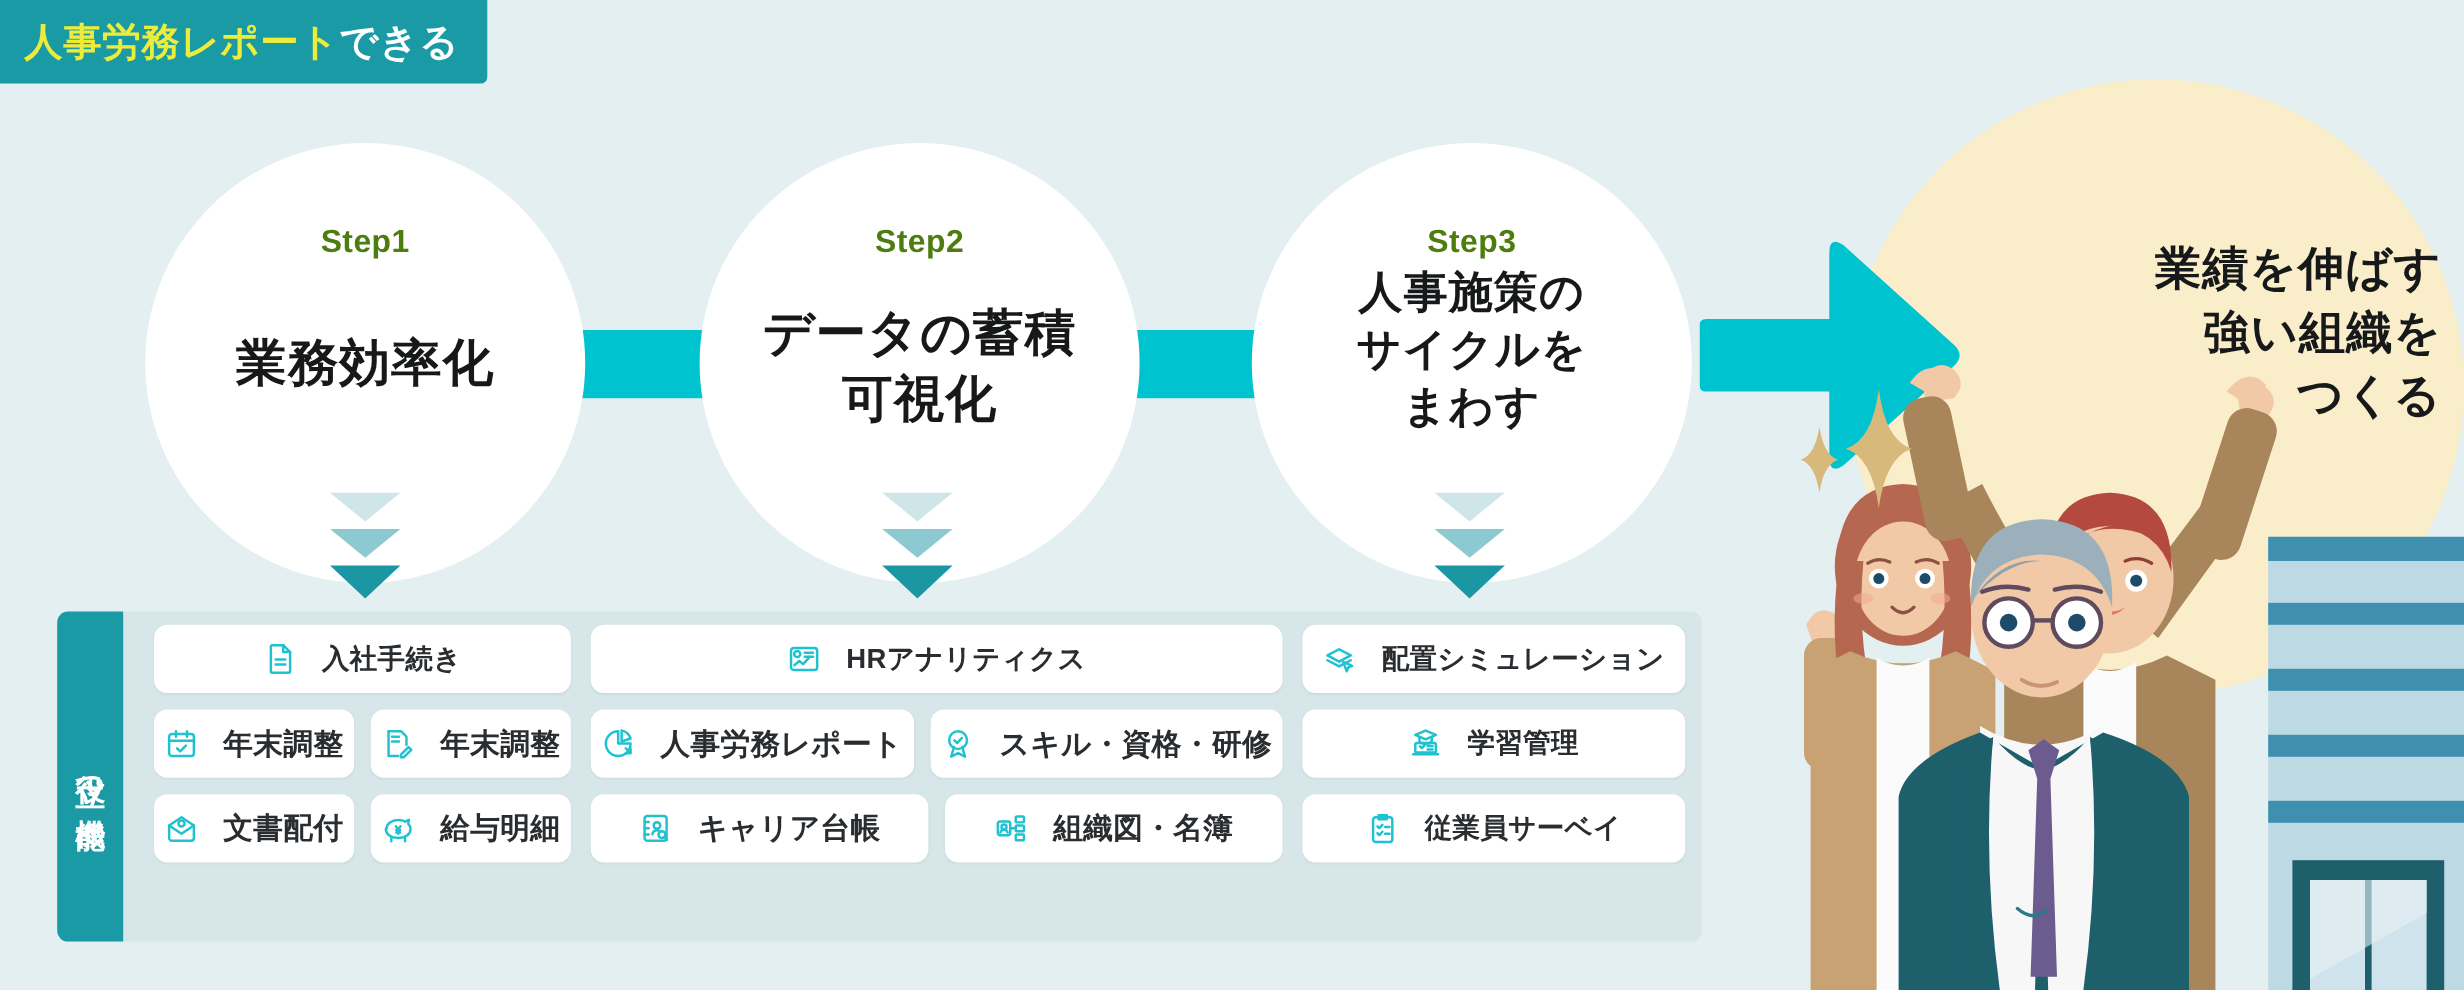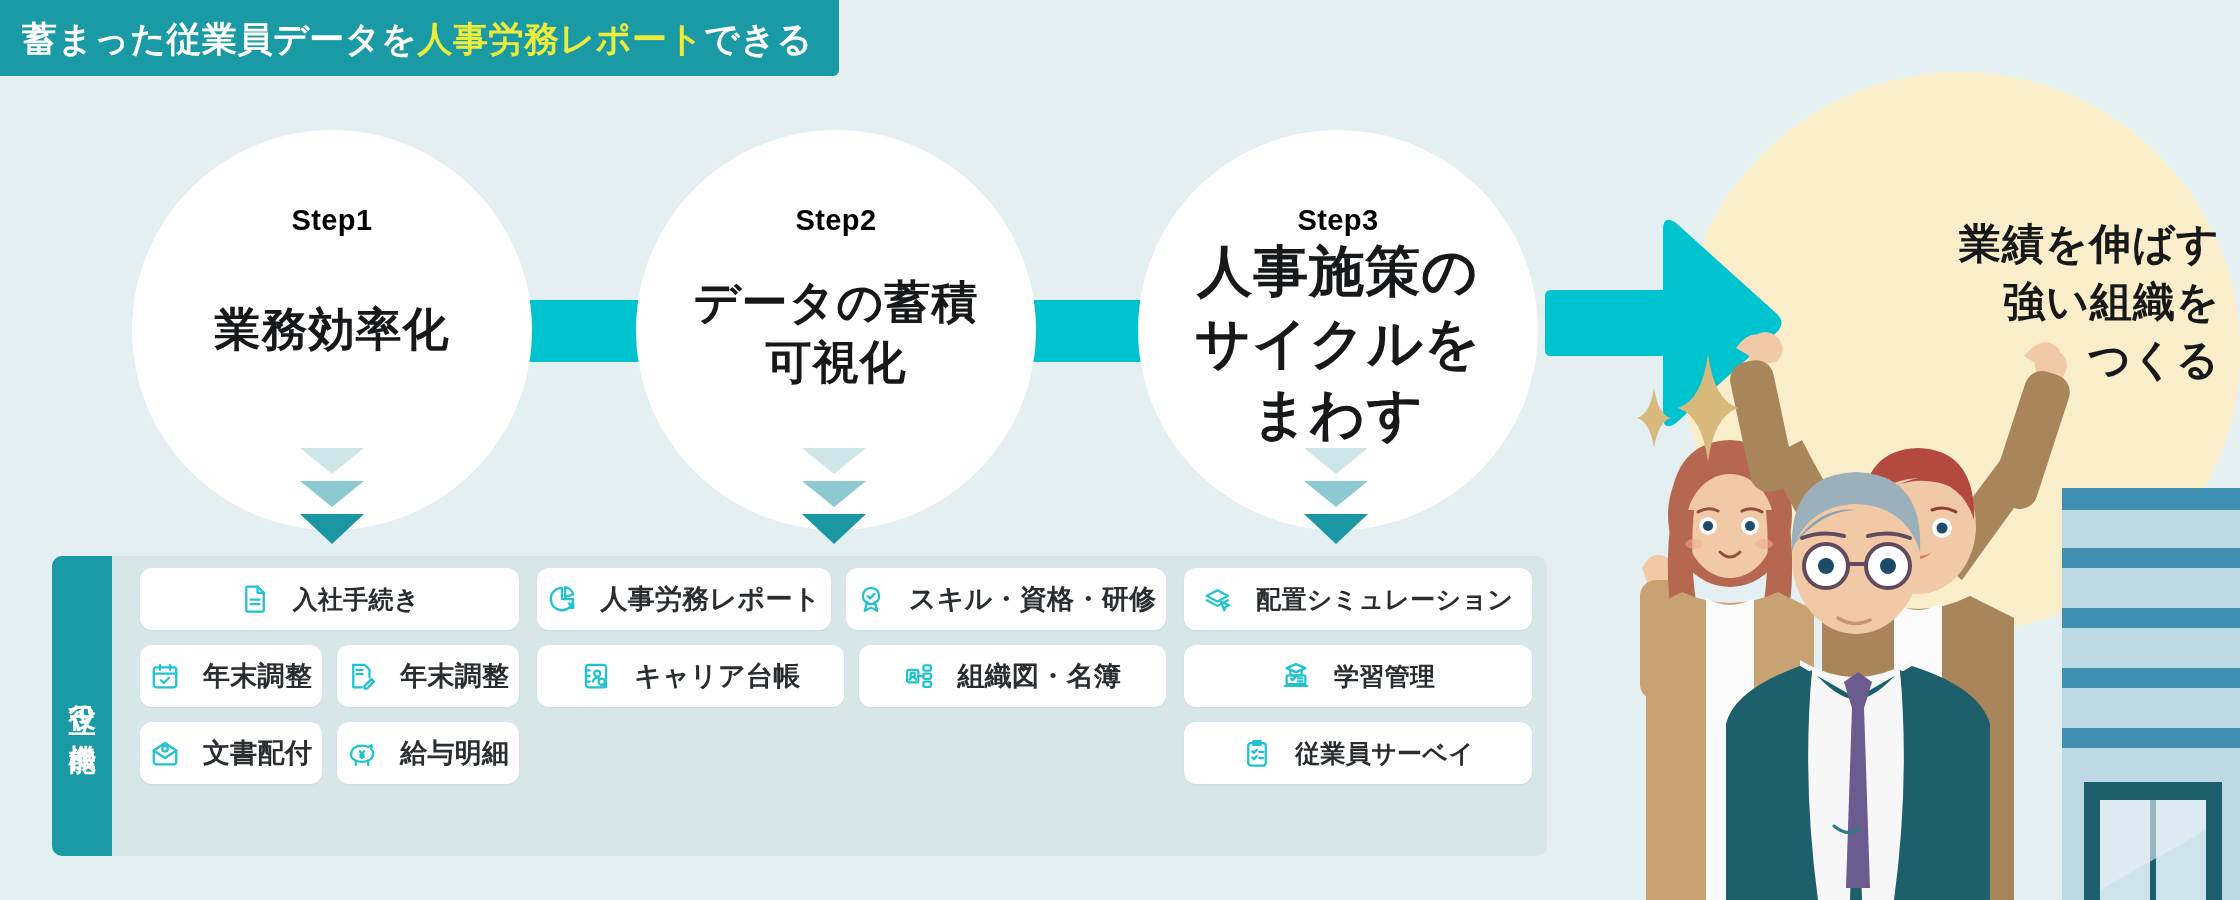--- a/index.html
+++ b/index.html
@@ -47,31 +47,31 @@
     position:absolute;width:400px;height:400px;border-radius:50%;
     background:#ffffff;z-index:12;
     display:flex;flex-direction:column;align-items:center;
     box-sizing:border-box;
   }
   #circle1{left:132px;top:130px;}
   #circle2{left:636px;top:130px;}
   #circle3{left:1138px;top:130px;}
 
   .step-label{
-    color:#000000;font-size:29px;font-weight:bold;margin-top:76px;
+    color:#4d7c0f;font-size:29px;font-weight:bold;margin-top:76px;
     letter-spacing:.4px;line-height:1;
   }
   .circle-title{
     color:#16181a;font-weight:bold;text-align:center;
     line-height:1.3;letter-spacing:1px;
     position:absolute;left:0;right:0;
   }
   #circle1 .circle-title{font-size:46px;top:170px;}
   #circle2 .circle-title{font-size:46px;top:143px;}
-  #circle3 .circle-title{font-size:55px;top:110px;font-family:Liberation Mono, monospace;}
+  #circle3 .circle-title{font-size:40px;top:110px;}
 
   
   .goal-text{
     position:absolute;left:1700px;top:215px;width:520px;
     text-align:right;color:#16181a;font-weight:bold;
     font-size:42px;line-height:1.38;letter-spacing:1px;z-index:14;
   }
 
   
   .chev-group{position:absolute;width:64px;height:110px;z-index:13;}
@@ -226,20 +226,33 @@
                 <path d="M3.5 12.5c0-4 3.8-6.5 8.5-6.5 2 0 3.8.4 5.2 1.2l2.6-1.4-.5 3c1 1 1.7 2.3 1.7 3.7 0 4-3.8 6.5-9 6.5s-9-2.5-9-6.5z"></path>
                 <path d="M7 19v2.5M17 19v2.5"></path>
                 <path d="M10.3 10.5l1.7 2.4 1.7-2.4M10.6 13.3h2.8M10.6 15h2.8M12 13.3V16"></path>
               </svg>
             </span>
             <span class="lbl">給与明細</span>
           </div>
         </div>
       </div>
       <div class="col">
+        <div class="row">
+          <div class="card">
+            <span style="display: flex;">
+              <svg class="ico" viewBox="0 0 24 24" fill="none" stroke="#1fc2cf" stroke-width="1.8" stroke-linecap="round" stroke-linejoin="round">
+                <rect x="2.5" y="4" width="19" height="16" rx="2"></rect>
+                <circle cx="7" cy="8.5" r="2.2"></circle>
+                <path d="M12.5 7.5h6M12.5 10.5h6"></path>
+                <path d="M5 16.5l3.5-3 2.8 2.3 4-4.3"></path>
+              </svg>
+            </span>
+            <span class="lbl">HRアナリティクス</span>
+          </div>
+        </div>
         <div class="row">
           <div class="card sm">
             <span style="display: flex;">
               <svg class="ico" viewBox="0 0 24 24" fill="none" stroke="#1fc2cf" stroke-width="1.8" stroke-linecap="round" stroke-linejoin="round">
                 <path d="M12 3a9 9 0 1 0 9 9h-9z"></path>
                 <path d="M14.5 2.4A9 9 0 0 1 21 8.3l-6.5 2.2z"></path>
                 <path d="M17.5 15.5l3.5 3.5M21 15.5v3.5h-3.5"></path>
               </svg>
             </span>
             <span class="lbl">人事労務レポート</span>
@@ -416,17 +429,16 @@
       </g>
 
       <g>
         <path d="M78 24 q6 46 30 54 q-24 8 -30 54 q-6 -46 -30 -54 q24 -8 30 -54 z" fill="#d8b97c"></path>
         <path d="M24 58 q4 26 17 30 q-13 4 -17 30 q-4 -26 -17 -30 q13 -4 17 -30 z" fill="#d8b97c"></path>
       </g>
     </g>
   </svg>
 
 <div class="ribbon" style="background: rgb(26, 154, 165);">
-      <span>蓄まった従業員データを</span>
       <span class="hl" style="color: rgb(236, 236, 60);">人事労務レポート</span>
       <span>できる</span>
     </div>
   </div>
 
 </body></html>

